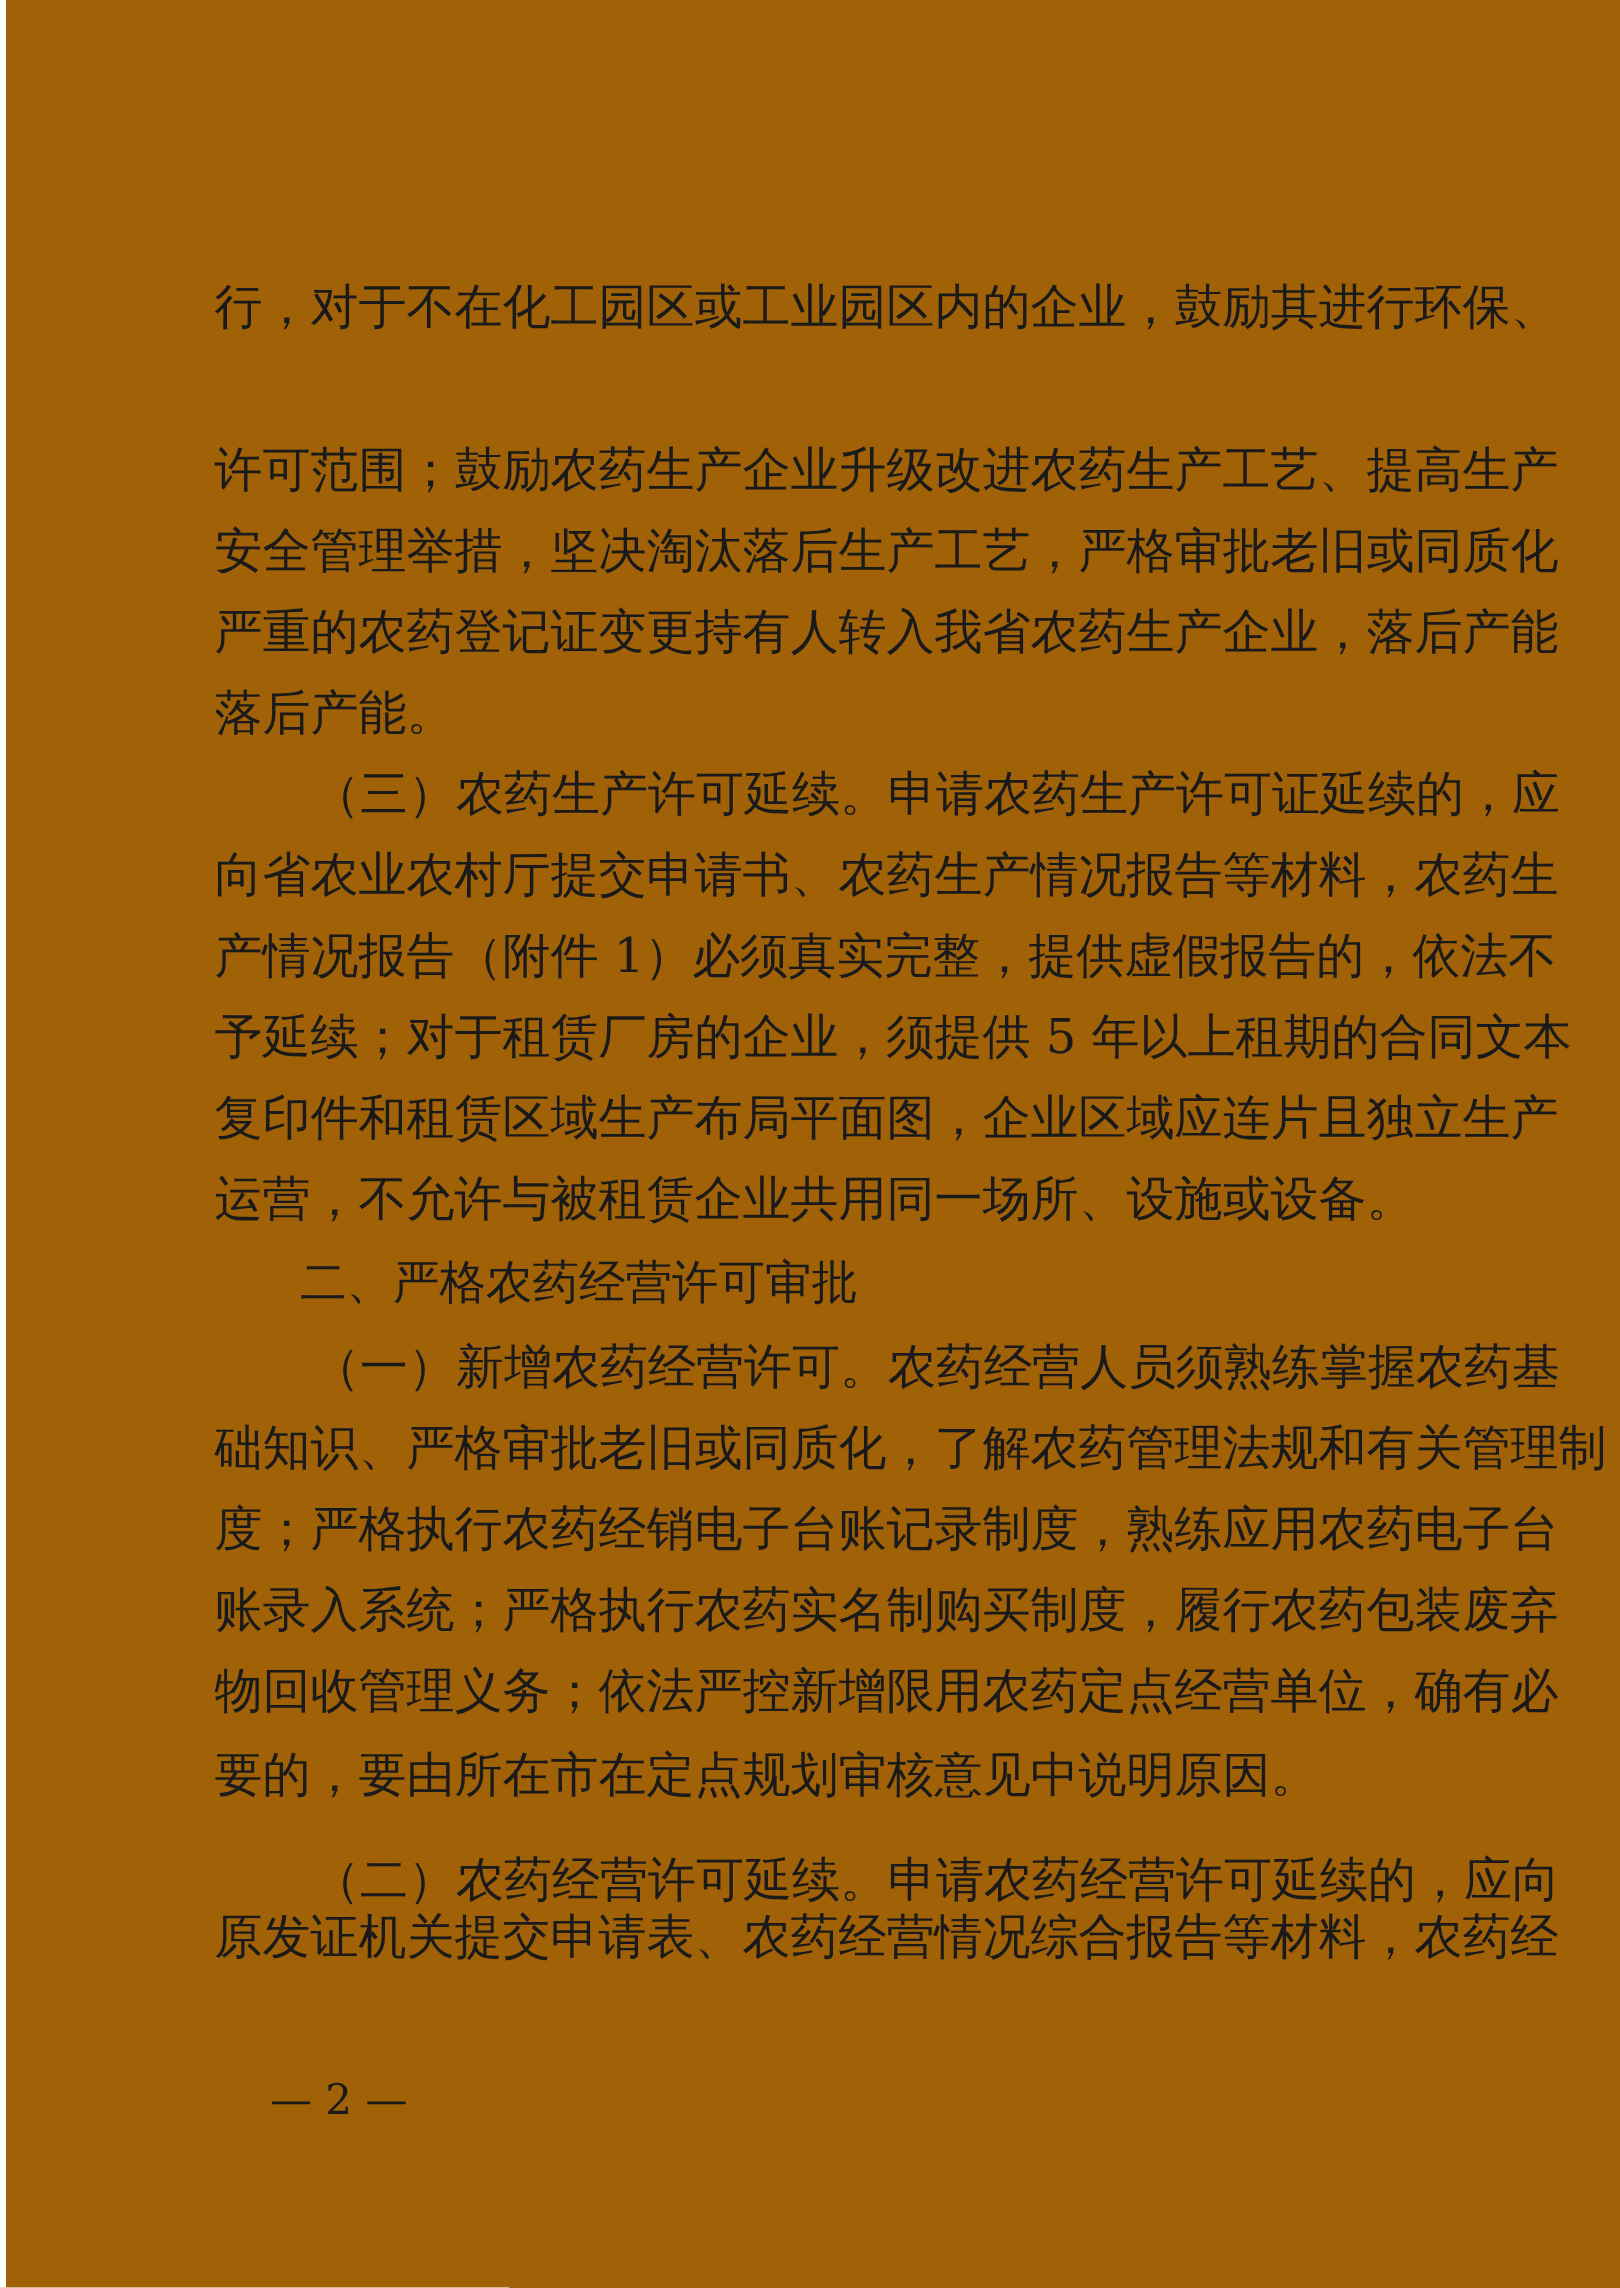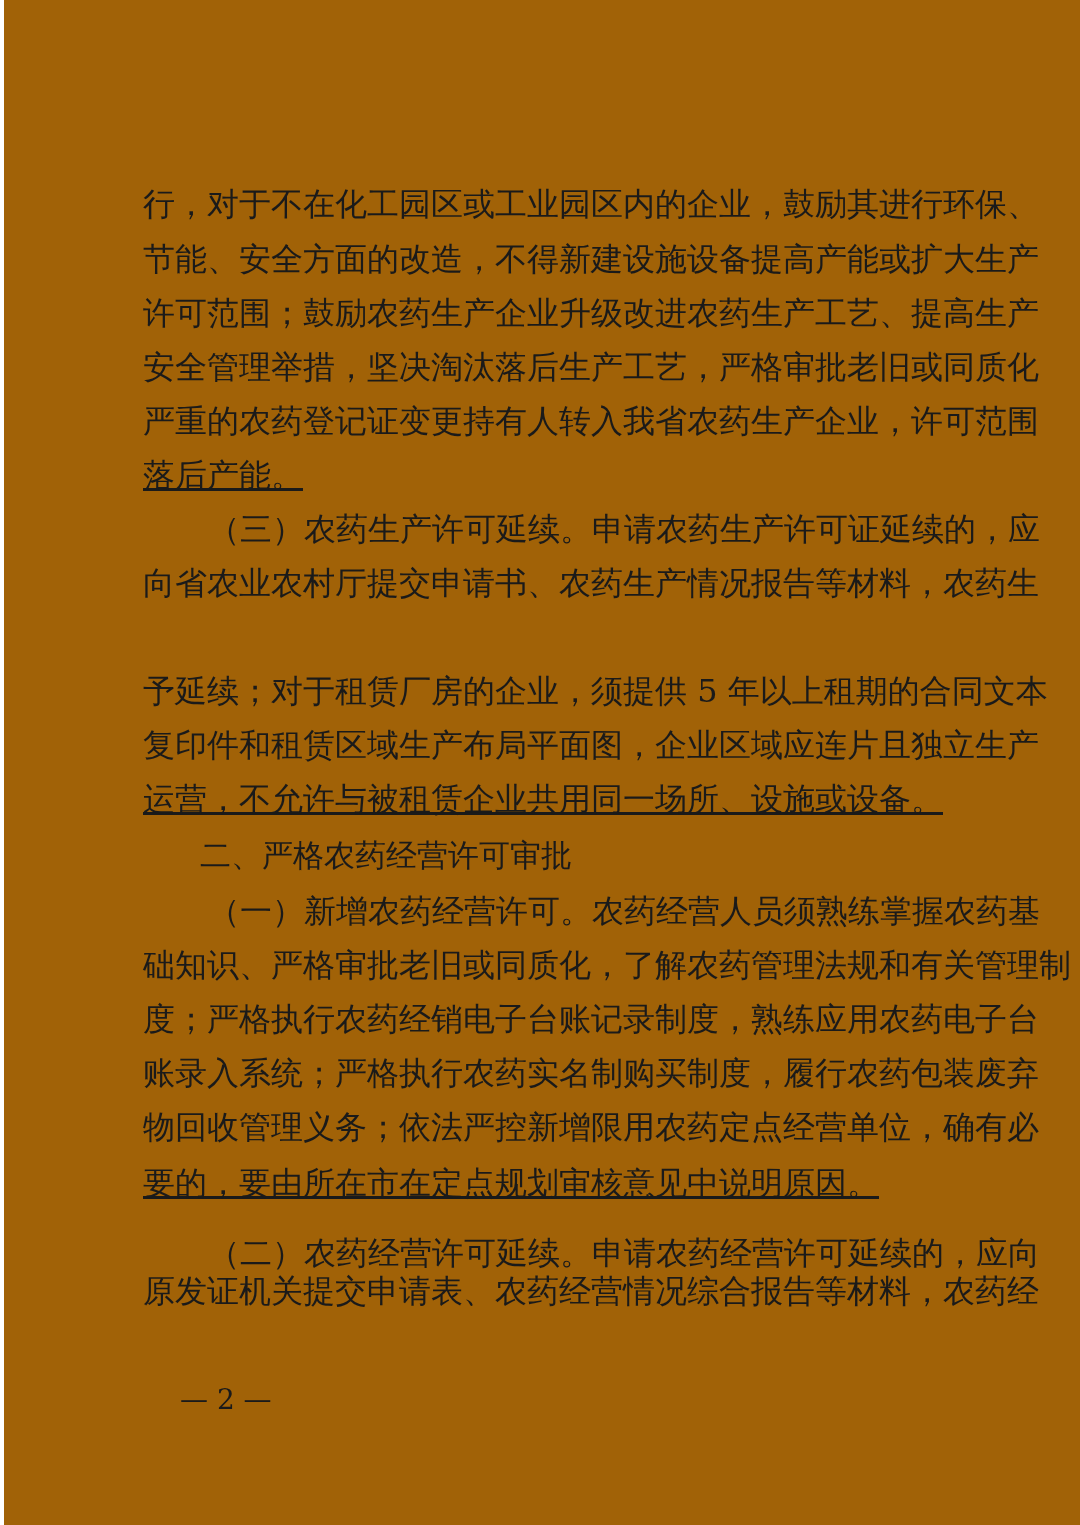--- a/index.html
+++ b/index.html
@@ -30,21 +30,20 @@
       height: 53px;
       font-size: 32px;
       line-height: 53px;
       white-space: nowrap;
       text-align: justify;
       text-align-last: justify;
       letter-spacing: 0;
     }
     .line.last {
       text-align-last: left;
-      text-decoration: underline;
     }
     .line.heading {
       font-family: "DejaVu Sans", "Liberation Sans", sans-serif;
       font-size: 31px;
       text-align-last: left;
       left: 196px;
       width: 745px;
     }
     .line.indent {
       left: 204px;
@@ -60,28 +59,28 @@
       white-space: pre;
       color: #1a1a1a;
     }
   </style>
 </head>
 <body>
 
 <div class="page">
 
   <div class="line" style="top:178px;">行，对于不在化工园区或工业园区内的企业，鼓励其进行环保、</div>
-  <div class="line" style="top:233px;">节能、安全方面的改造，不得新建设施设备提高产能或扩大生产</div>
   <div class="line" style="top:287px;">许可范围；鼓励农药生产企业升级改进农药生产工艺、提高生产</div>
   <div class="line" style="top:341px;">安全管理举措，坚决淘汰落后生产工艺，严格审批老旧或同质化</div>
-  <div class="line" style="top:395px;">严重的农药登记证变更持有人转入我省农药生产企业，许可范围</div>
+  <div class="line" style="top:395px;">严重的农药登记证变更持有人转入我省农药生产企业，落后产能</div>
   <div class="line last" style="top:449px;">落后产能。</div>
 
   <div class="line indent" style="top:503px;">（三）农药生产许可延续。申请农药生产许可证延续的，应</div>
   <div class="line" style="top:557px;">向省农业农村厅提交申请书、农药生产情况报告等材料，农药生</div>
+  <div class="line" style="top:611px;">产情况报告（附件 1）必须真实完整，提供虚假报告的，依法不</div>
   <div class="line" style="top:665px;">予延续；对于租赁厂房的企业，须提供 5 年以上租期的合同文本</div>
   <div class="line" style="top:719px;">复印件和租赁区域生产布局平面图，企业区域应连片且独立生产</div>
   <div class="line last" style="top:773px;">运营，不允许与被租赁企业共用同一场所、设施或设备。</div>
 
   <div class="line heading" style="top:829px;">二、严格农药经营许可审批</div>
 
   <div class="line indent" style="top:885px;">（一）新增农药经营许可。农药经营人员须熟练掌握农药基</div>
   <div class="line" style="top:939px;">础知识、严格审批老旧或同质化，了解农药管理法规和有关管理制</div>
   <div class="line" style="top:993px;">度；严格执行农药经销电子台账记录制度，熟练应用农药电子台</div>
   <div class="line" style="top:1047px;">账录入系统；严格执行农药实名制购买制度，履行农药包装废弃</div>

